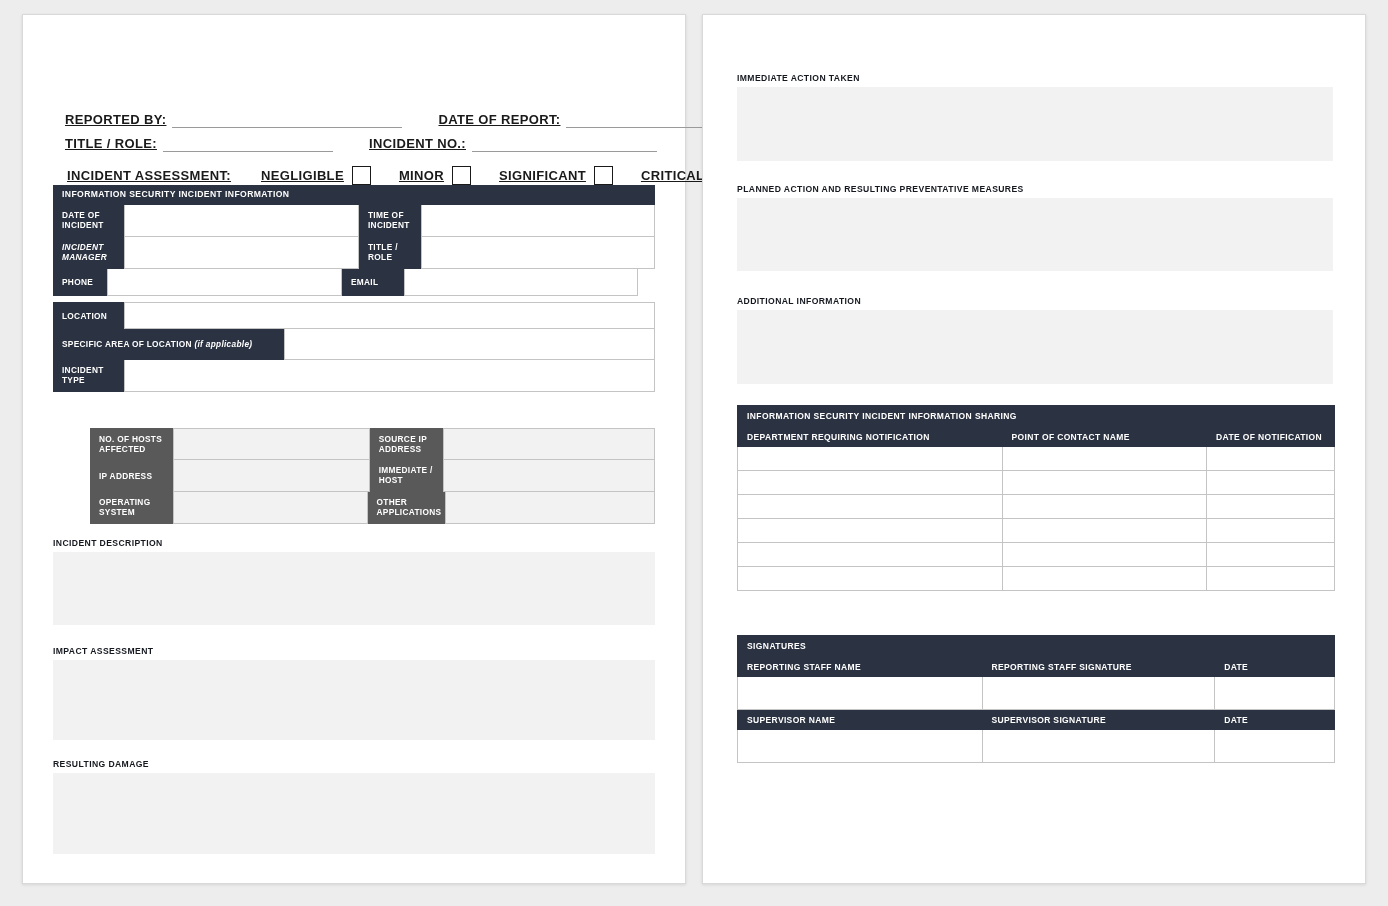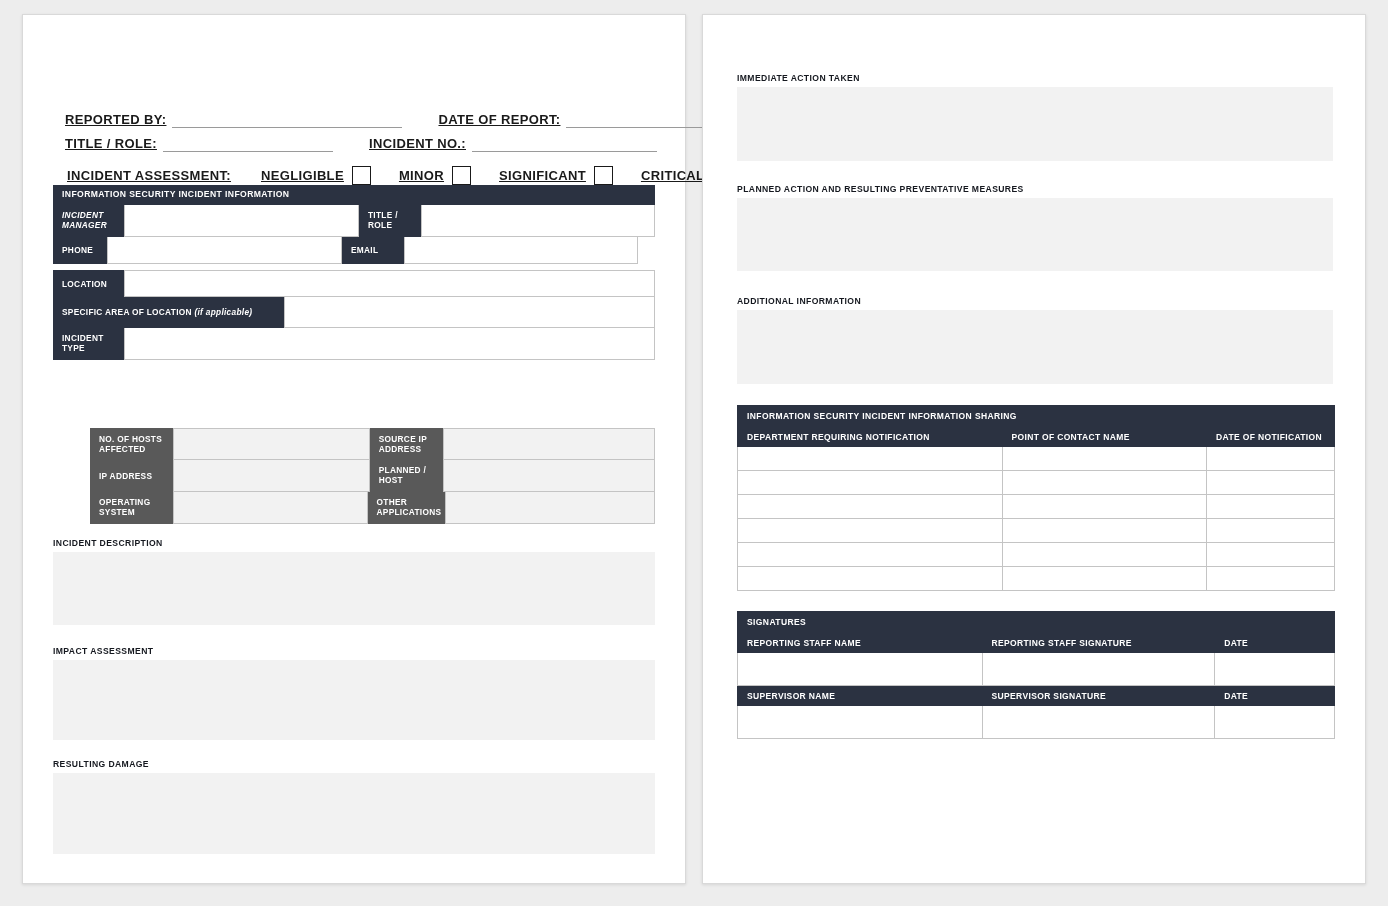--- a/index.html
+++ b/index.html
@@ -196,20 +196,26 @@
       <span class="cb-group" style="margin-left:28px;">
         <span class="fld-label">CRITICAL</span>
         <span class="cb-box"></span>
       </span>
     </div>
 
     <div class="tbl" style="left:30px; top:170px; width:602px;">
       <div class="tbl-banner">INFORMATION SECURITY INCIDENT INFORMATION</div>
 
       <div class="row">
+        <div class="cell lbl-navy" style="width:71px; height:32px;">DATE OF INCIDENT</div>
+        <div class="cell val-white" style="width:235px; height:32px;"></div>
+        <div class="cell lbl-navy" style="width:62px; height:32px;">TIME OF INCIDENT</div>
+        <div class="cell val-white" style="width:234px; height:32px;"></div>
+      </div>
+      <div class="row">
         <div class="cell lbl-navy" style="width:71px; height:32px;font-style:italic;">INCIDENT MANAGER</div>
         <div class="cell val-white" style="width:235px; height:32px;"></div>
         <div class="cell lbl-navy" style="width:62px; height:32px;">TITLE / ROLE</div>
         <div class="cell val-white" style="width:234px; height:32px;"></div>
       </div>
       <div class="row">
         <div class="cell lbl-navy" style="width:54px; height:27px; align-items:center;">PHONE</div>
         <div class="cell val-white" style="width:235px; height:27px;"></div>
         <div class="cell lbl-navy" style="width:62px; height:27px; align-items:center;">EMAIL</div>
         <div class="cell val-white" style="width:234px; height:27px;"></div>
@@ -234,21 +240,21 @@
     <div class="tbl" style="left:30px; top:413px; width:602px;padding-left:37px;">
       <div class="row">
         <div class="cell lbl-gray" style="width:88px; height:32px; border-top:1px solid #595959;">NO. OF HOSTS AFFECTED</div>
         <div class="cell val-gray" style="width:210px; height:32px; border-top:1px solid #c4c4c4;"></div>
         <div class="cell lbl-gray" style="width:77px; height:32px; border-top:1px solid #595959;">SOURCE IP ADDRESS</div>
         <div class="cell val-gray" style="width:227px; height:32px; border-top:1px solid #c4c4c4;"></div>
       </div>
       <div class="row">
         <div class="cell lbl-gray" style="width:88px; height:32px; align-items:center;">IP ADDRESS</div>
         <div class="cell val-gray" style="width:210px; height:32px;"></div>
-        <div class="cell lbl-gray" style="width:77px; height:32px;">PLANNED / HOST</div>
+        <div class="cell lbl-gray" style="width:77px; height:32px;">IMMEDIATE / HOST</div>
         <div class="cell val-gray" style="width:227px; height:32px;"></div>
       </div>
       <div class="row">
         <div class="cell lbl-gray" style="width:88px; height:32px;">OPERATING SYSTEM</div>
         <div class="cell val-gray" style="width:210px; height:32px;"></div>
         <div class="cell lbl-gray" style="width:77px; height:32px;">OTHER APPLICATIONS</div>
         <div class="cell val-gray" style="width:227px; height:32px;"></div>
       </div>
     </div>
 
@@ -320,21 +326,21 @@
           <td class="empty-cell"></td>
         </tr>
         <tr>
           <td class="empty-cell"></td>
           <td class="empty-cell"></td>
           <td class="empty-cell"></td>
         </tr>
       </tbody>
     </table>
 
-    <table class="dtable" style="left:34px; top:596px; width:598px;padding-left:45px;">
+    <table class="dtable" style="left:34px; top:620px; width:598px;padding-left:45px;">
       <tbody>
         <tr>
           <td class="banner-cell" colspan="3">SIGNATURES</td>
         </tr>
         <tr>
           <th class="th-navy" style="width:245px;">REPORTING STAFF NAME</th>
           <th class="th-navy" style="width:233px;">REPORTING STAFF SIGNATURE</th>
           <th class="th-navy" style="width:120px;">DATE</th>
         </tr>
         <tr>

